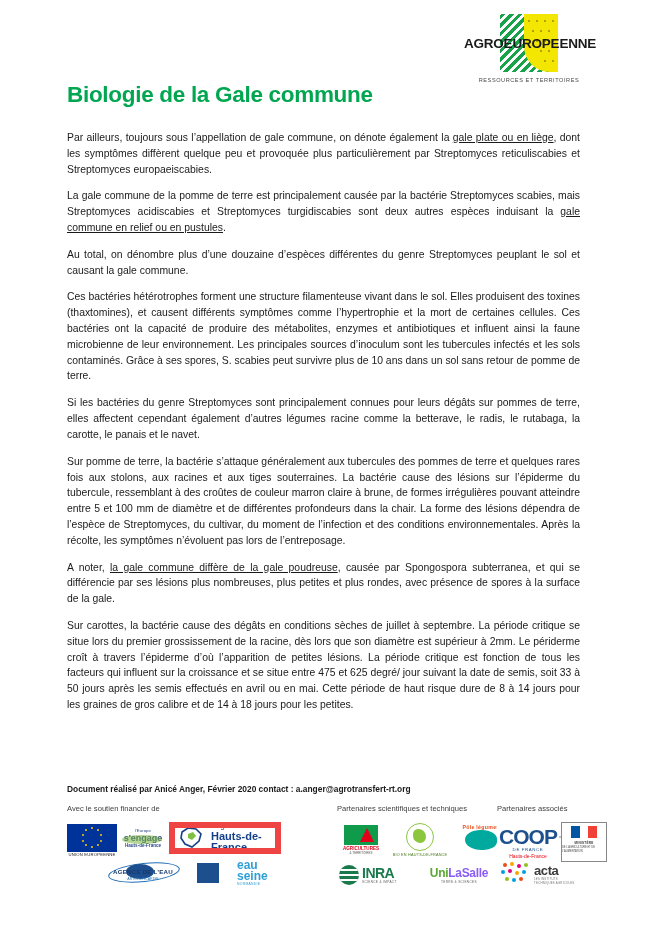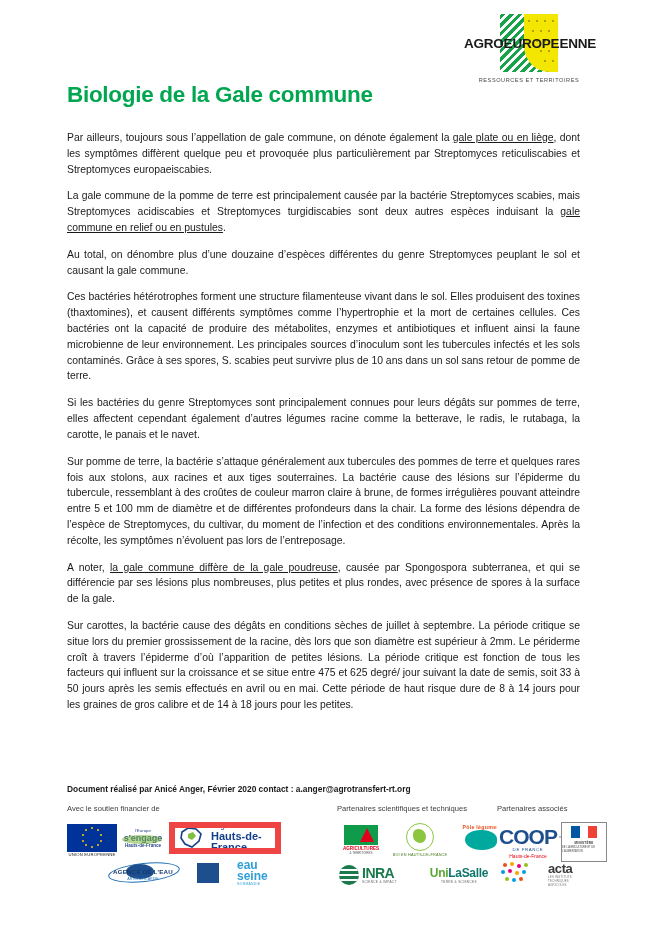--- a/index.html
+++ b/index.html
@@ -402,34 +402,34 @@
   .inra-txt .n2 { font-size: 3.2px; color: #666; letter-spacing: 0.3px; }
 
   
   .unils {
     left: 356px; top: 42px; width: 72px; height: 26px;
     background: #ffffff;
     flex-direction: column;
   }
   .unils-w { font-size: 12px; line-height: 1; letter-spacing: -0.3px; }
   .unils-w .a { color: #5aa832; font-weight: bold; }
-  .unils-w .b { color: #0f766e; font-weight: bold; }
+  .unils-w .b { color: #8b5cf6; font-weight: bold; }
   .unils-sub { font-size: 3.2px; color: #666; letter-spacing: 0.3px; margin-top: 1px; }
 
   
   .acta {
     left: 434px; top: 40px; width: 76px; height: 28px;
     background: #ffffff;
     justify-content: flex-start;
   }
   .acta-dots { position: relative; width: 30px; height: 24px; flex: none; }
   .acta-dots i {
     position: absolute; width: 4px; height: 4px; border-radius: 50%;
   }
-  .acta-txt { margin-left: 17px; text-align: left; }
+  .acta-txt { margin-left: 3px; text-align: left; }
   .acta-txt .a1 {
     font-size: 13px; font-weight: bold; color: #3c3c3b;
     letter-spacing: -0.4px; line-height: 1;
   }
   .acta-txt .a2 { font-size: 2.9px; color: #777; letter-spacing: 0.2px; }
 
   
   .coop {
     left: 430px; top: 2px; width: 62px; height: 40px;
     background: #ffffff;

